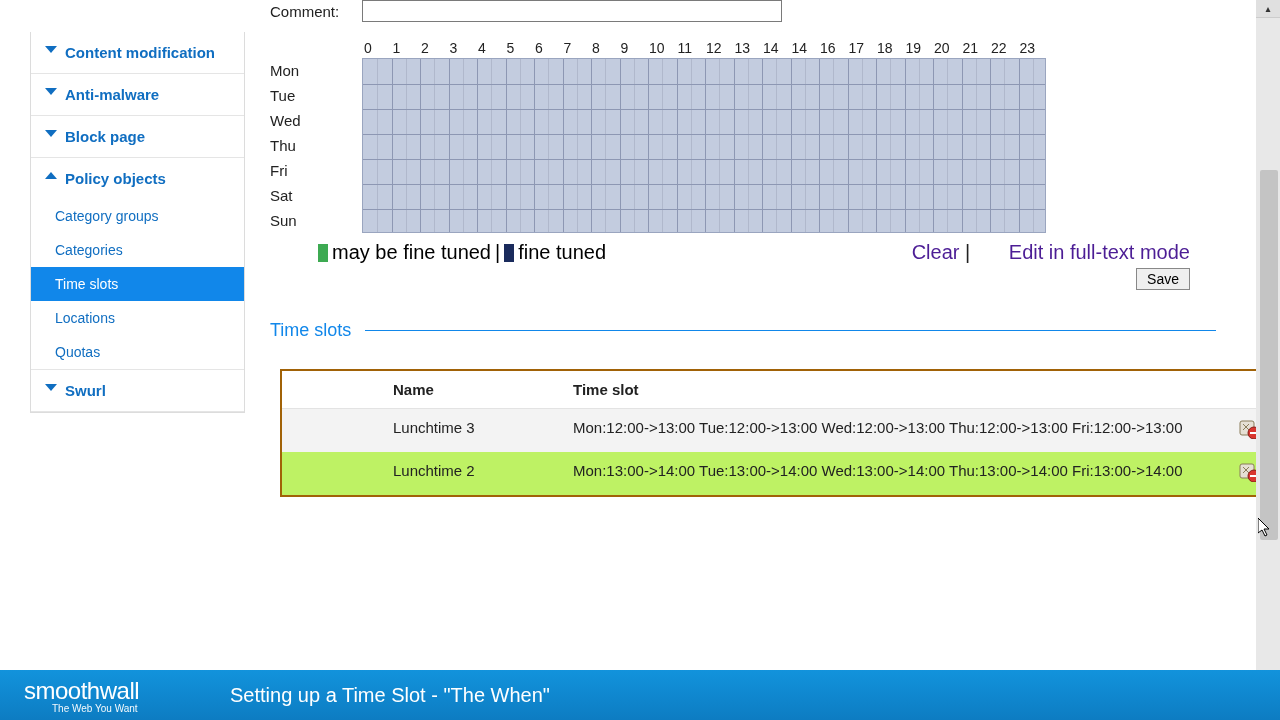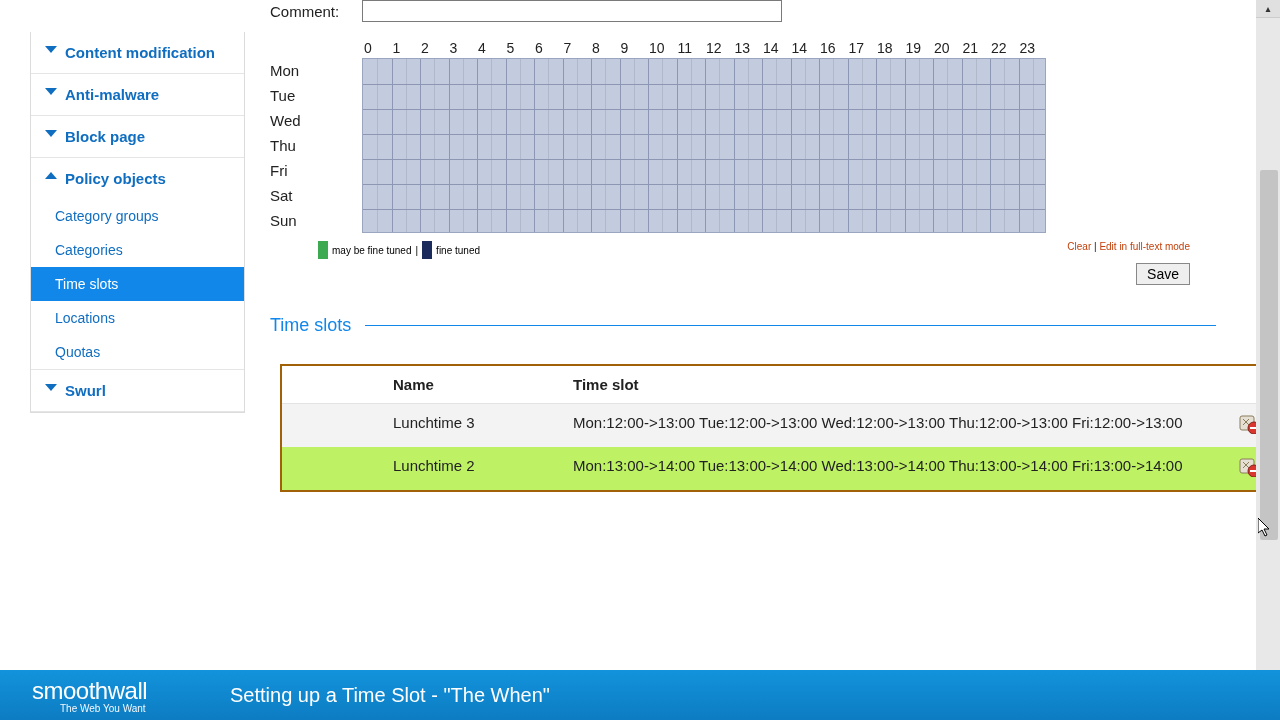--- a/index.html
+++ b/index.html
@@ -172,37 +172,38 @@
     left: 0;
     right: 0;
     height: 1px;
     background: #8d97b3;
   }
   .legend-row {
     display: flex;
     justify-content: space-between;
     margin-top: 8px;
     width: 920px;
-    font-size: 10px;
+    align-items: center;
+    font-size: 20px;
   }
   .legend-left {
     display: flex;
     align-items: center;
     gap: 4px;
     margin-left: 48px;
   }
   .swatch {
     display: inline-block;
     width: 10px;
     height: 18px;
   }
   .swatch.green { background: #3daa52; }
   .swatch.navy { background: #1a2b5c; }
   .legend-right { color: #222; }
-  .legend-right a { color: #c2410c; text-decoration: none; cursor: pointer; }
+  .legend-right a { color: #4c1d95; text-decoration: none; cursor: pointer; margin-left: 33px; }
   .save-row {
     text-align: right;
     width: 920px;
     margin-top: 4px;
   }
   .save-btn {
     font-size: 14px;
     padding: 2px 10px;
     background: #efefef;
     border: 1px solid #888;
@@ -258,21 +259,21 @@
     position: absolute;
     left: 0; bottom: 0;
     width: 1280px;
     height: 50px;
     background: linear-gradient(#1293dc, #0d7cc2);
     color: #fff;
     display: flex;
     align-items: center;
   }
   .footer-logo {
-    padding-left: 32px;
+    padding-left: 24px;
     width: 230px;
   }
   .footer-logo .brand {
     font-size: 24px;
     letter-spacing: -0.5px;
     font-weight: 300;
   }
   .footer-logo .tag {
     font-size: 10px;
     opacity: 0.95;

